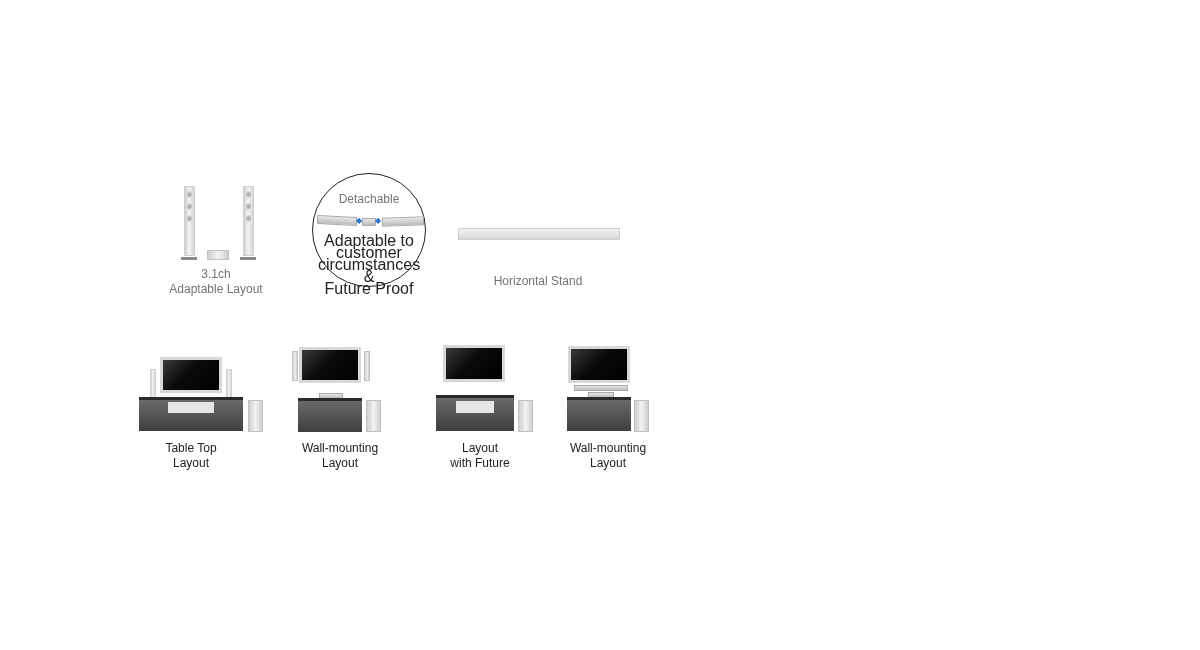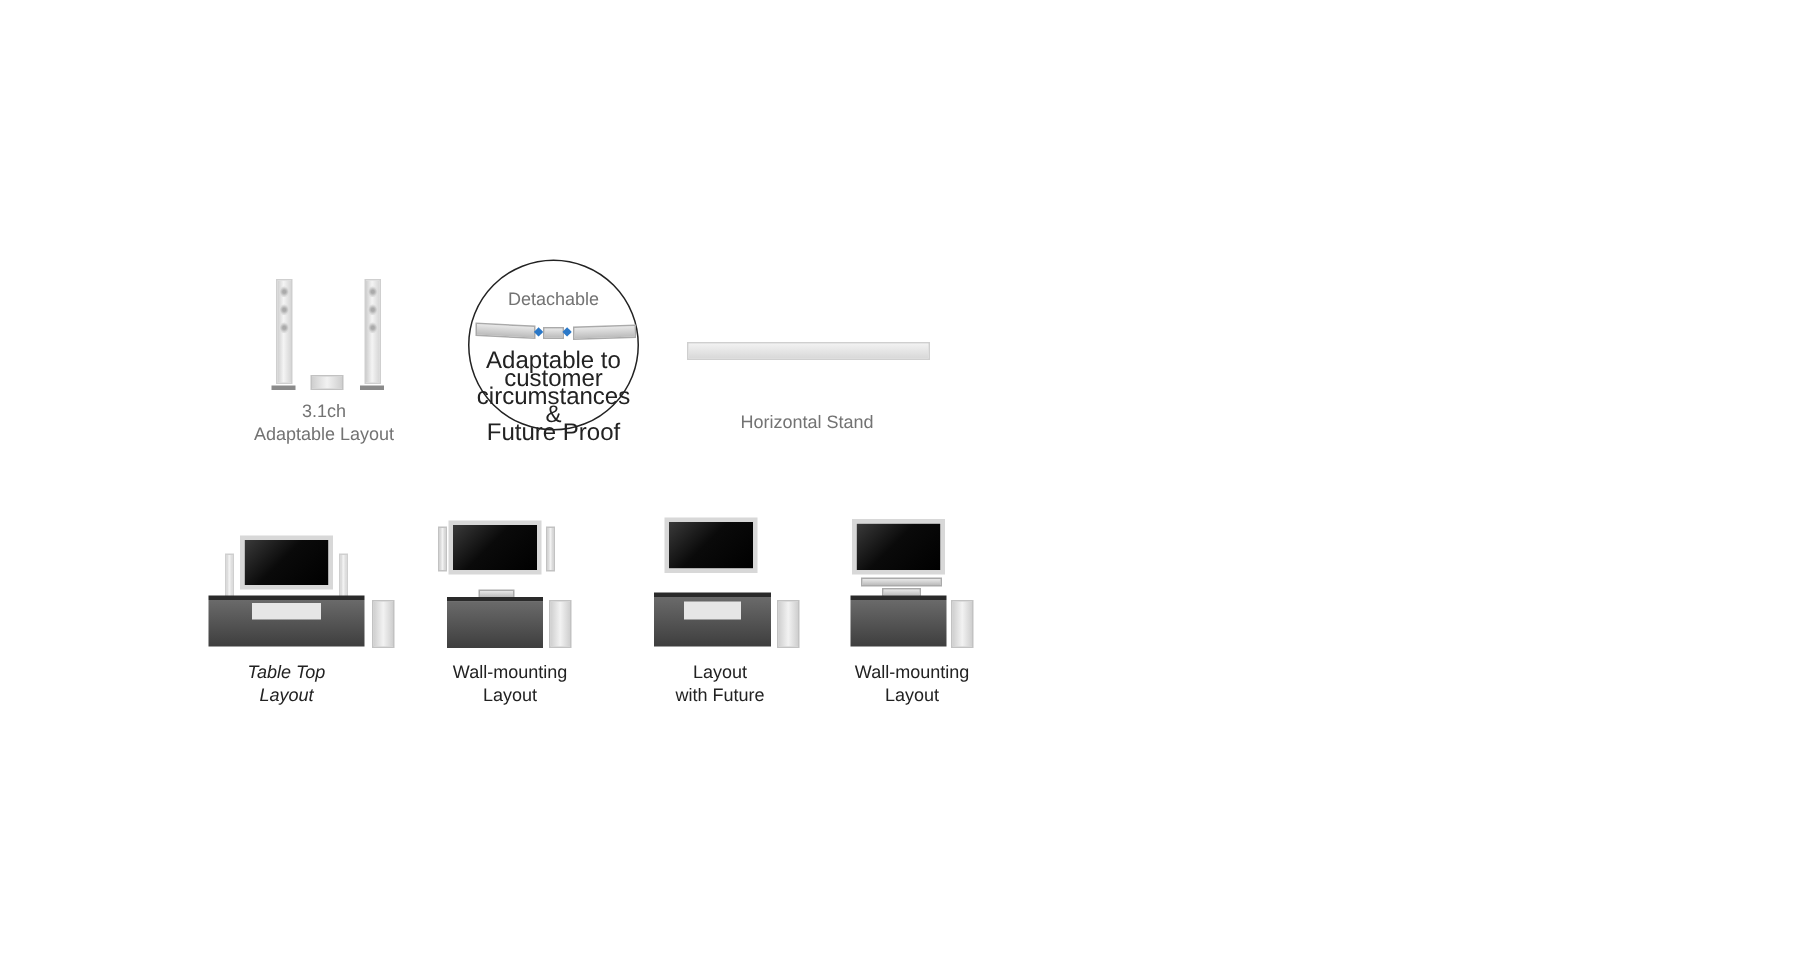--- a/index.html
+++ b/index.html
@@ -61,21 +61,21 @@
 <div class="abs lbl blue" style="left:468px;top:274px;width:140px;">Horizontal Stand</div>
 
 <div class="abs" style="left:138px;top:355px;width:126px;height:80px;">
   <div class="tv" style="left:22px;top:2px;width:62px;height:36px;"></div>
   <div class="tower" style="left:12px;top:14px;width:4px;height:28px;"></div>
   <div class="tower" style="left:88px;top:14px;width:4px;height:28px;"></div>
   <div class="cab" style="left:1px;top:42px;width:104px;height:34px;"></div>
   <div style="position:absolute;left:30px;top:47px;width:46px;height:11px;background:#e6e6e6;"></div>
   <div class="sub" style="left:110px;top:45px;width:13px;height:30px;"></div>
 </div>
-<div class="abs lbl dark" style="left:131px;top:441px;width:120px;font-style:italic;">
+<div class="abs lbl dark" style="left:131px;top:441px;width:120px;">
   <div>Table Top</div>
   <div>Layout</div>
 </div>
 
 <div class="abs" style="left:292px;top:345px;width:92px;height:90px;">
   <div class="tv" style="left:7px;top:2px;width:62px;height:36px;"></div>
   <div class="sub" style="left:0;top:6px;width:4px;height:28px;"></div>
   <div class="sub" style="left:72px;top:6px;width:4px;height:28px;"></div>
   <div class="bar" style="left:27px;top:48px;width:22px;height:4px;"></div>
   <div class="cab" style="left:6px;top:53px;width:64px;height:34px;"></div>

